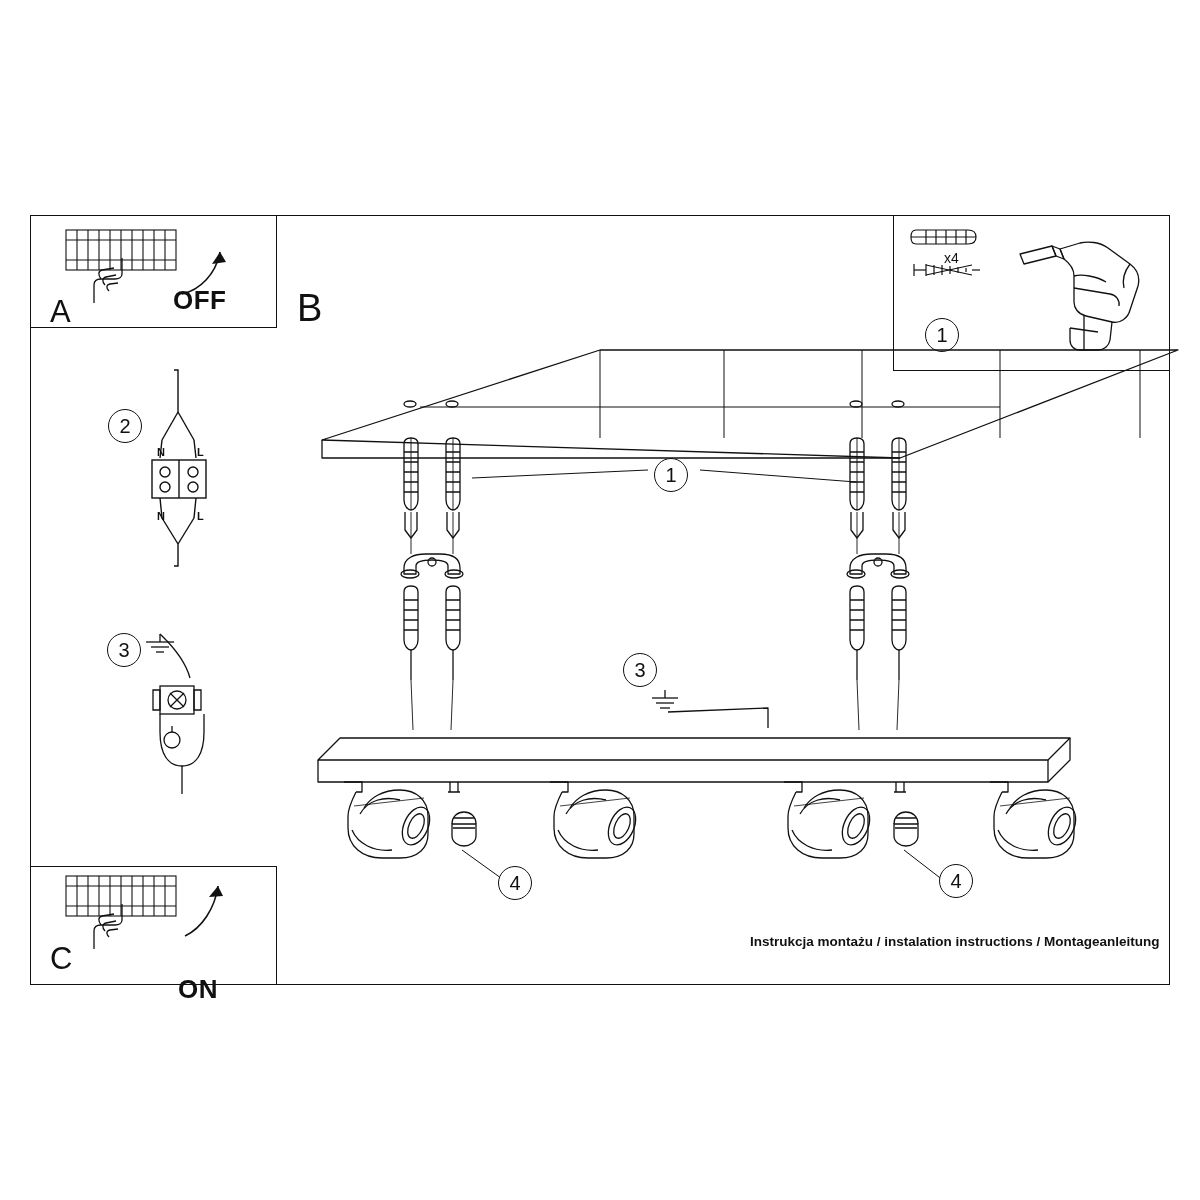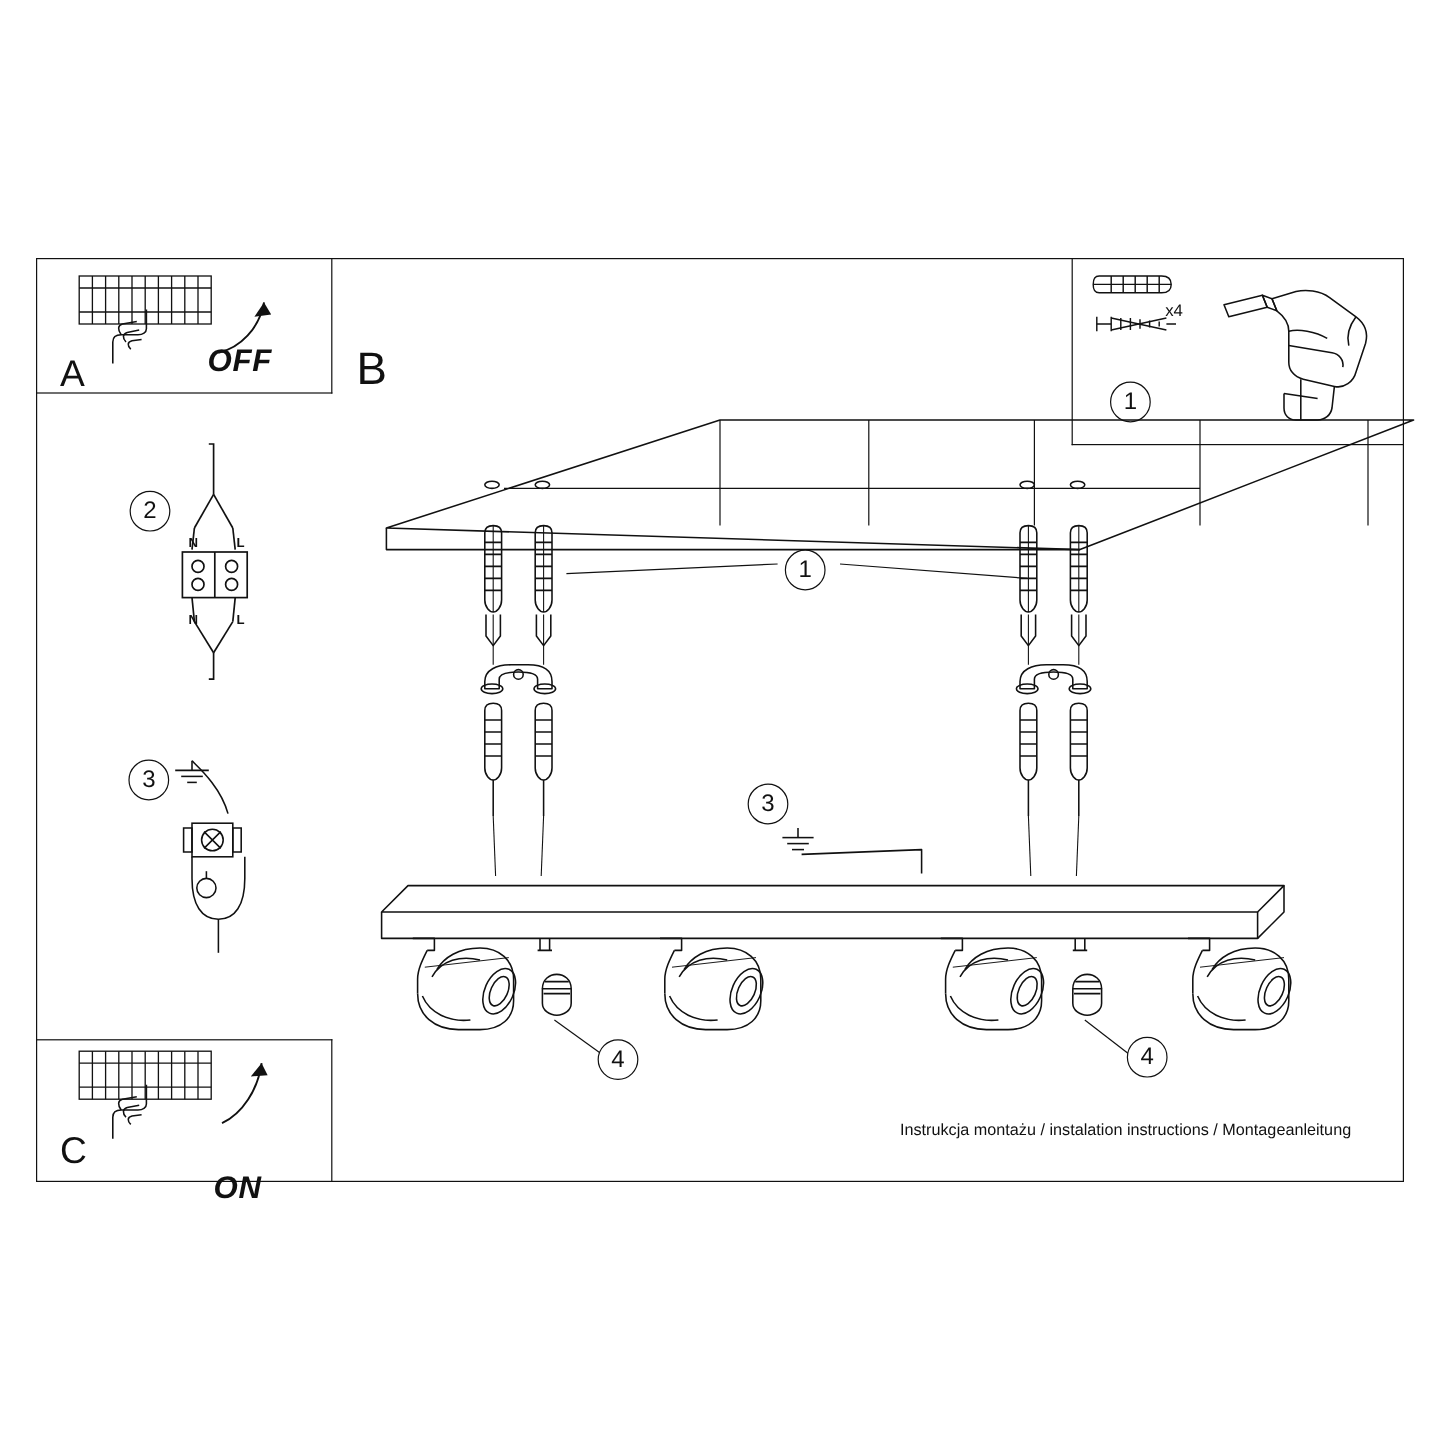--- a/index.html
+++ b/index.html
@@ -65,21 +65,20 @@
     color: #111;
   }
   .letter-b {
     font-size: 38px;
   }
   .word {
     font-size: 26px;
     font-weight: 700;
     letter-spacing: .5px;
     color: #111;
-    font-style: italic;
   }
   .caption {
     font-size: 13.5px;
     line-height: 21px;
     color: #111;
     white-space: nowrap;
   }
   .nl-label {
     font-size: 11px;
     font-weight: 600;
@@ -166,21 +165,21 @@
       <path d="M125 68 C142 60 155 40 158 18" fill="none" stroke="#111" stroke-width="1.6"></path>
       <path d="M158 18 l-9 11 l14 -1 z" fill="#111"></path>
     </svg>
   </div>
 
   <div class="abs letter letter-b" style="left:297px; top:289px;">B</div>
 
   <div class="circle-badge" style="left:925px; top:318px;">
     <span>1</span>
   </div>
-  <div class="abs xlabel" style="left:971px; top:250px;">x4</div>
+  <div class="abs xlabel" style="left:944px; top:250px;">x4</div>
 
   <div class="abs" style="left:910px; top:224px;">
     <svg width="70" height="26" viewBox="0 0 70 26">
       <g fill="none" stroke="#111" stroke-width="1.2">
         <path d="M6 6 L58 6 C64 6 66 9 66 13 C66 17 64 20 58 20 L6 20 C2 20 1 17 1 13 C1 9 2 6 6 6 Z"></path>
         <line x1="16" y1="6" x2="16" y2="20"></line>
         <line x1="26" y1="6" x2="26" y2="20"></line>
         <line x1="36" y1="6" x2="36" y2="20"></line>
         <line x1="46" y1="6" x2="46" y2="20"></line>
         <line x1="56" y1="6" x2="56" y2="20"></line>
@@ -446,17 +445,17 @@
   <div class="circle-badge" style="left:623px; top:653px;">
     <span>3</span>
   </div>
   <div class="circle-badge" style="left:498px; top:866px;">
     <span>4</span>
   </div>
   <div class="circle-badge" style="left:939px; top:864px;">
     <span>4</span>
   </div>
 
-  <div class="abs" style="left:750px; top:931px;">
+  <div class="abs" style="left:750px; top:931px;font-weight:bold;">
     <div class="caption">Instrukcja montażu / instalation instructions / Montageanleitung</div>
   </div>
 
 </div>
 
 </body></html>

